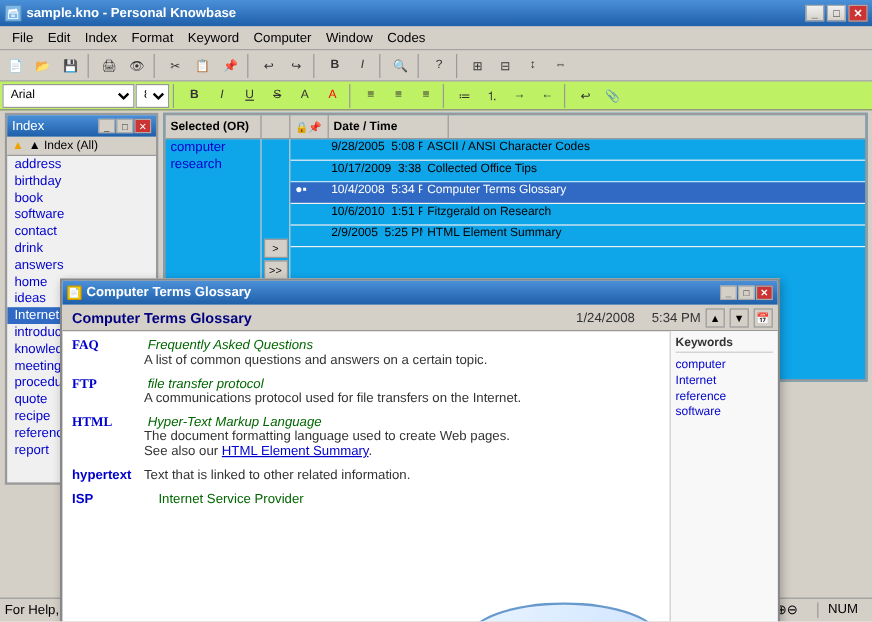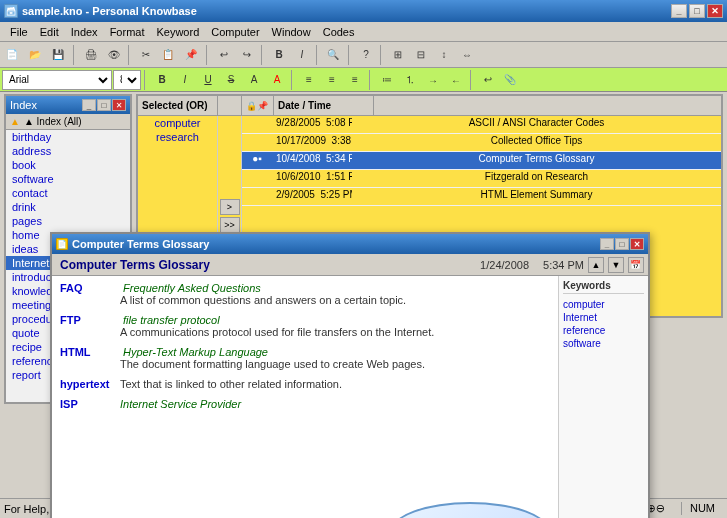--- a/index.html
+++ b/index.html
@@ -69,29 +69,28 @@
     .panel-tb-btn { width: 14px; height: 12px; border: 1px solid #aaa; background: #d4d0c8; font-size: 8px; display: flex; align-items: center; justify-content: center; cursor: pointer; color: #333; }
 
     .index-header { background: #d4d0c8; padding: 2px 4px; font-size: 10px; border-bottom: 1px solid #999; display: flex; align-items: center; gap: 4px; }
 
     .index-list { overflow-y: auto; height: calc(100% - 36px); }
     .index-item { padding: 1px 6px; cursor: pointer; font-size: 11px; color: #0000cc; }
     .index-item.selected { background: #316ac5; color: white; }
 
     
     .table-area {
-      background: #fde047;
+      background: #0ea5e9;
       border: 2px solid #999;
       position: absolute;
       top: 2px;
       left: 136px;
       right: 4px;
       height: 224px;
       z-index: 5;
-      text-align: center;
     }
     .table-header-row {
       display: flex;
       background: #d4d0c8;
       border-bottom: 1px solid #999;
       height: 20px;
     }
     .table-header-cell {
       border-right: 1px solid #999;
       padding: 2px 4px;
@@ -153,32 +152,32 @@
     .keywords-panel {
       width: 90px;
       border-left: 1px solid #ccc;
       background: #f8f8f8;
       padding: 4px;
     }
     .keywords-title { font-size: 10px; font-weight: bold; color: #333; margin-bottom: 4px; border-bottom: 1px solid #ccc; padding-bottom: 2px; }
     .keyword-item { font-size: 10px; color: #0000cc; padding: 1px 0; cursor: pointer; }
 
     .term-row { margin-bottom: 8px; }
-    .term-label { font-size: 11px; font-weight: bold; color: #0000cc; width: 60px; display: inline-block; vertical-align: top; }
+    .term-label { font-size: 11px; font-weight: bold; color: #0000cc; width: 60px; display: inline-block; vertical-align: top; font-family: Liberation Serif, serif; }
     .term-italic { font-style: italic; font-size: 11px; color: #006600; }
     .term-desc { font-size: 11px; color: #333; display: block; margin-left: 60px; }
     .term-link { font-size: 11px; color: #0000cc; text-decoration: underline; cursor: pointer; }
 
     .hypertext-row { display: flex; align-items: flex-start; margin-bottom: 8px; }
     .hypertext-label { font-size: 11px; font-weight: bold; color: #0000cc; width: 60px; flex-shrink: 0; }
     .hypertext-desc { font-size: 11px; color: #333; }
 
-    .isp-row { display: flex; align-items: flex-start; margin-bottom: 8px; }
+    .isp-row { display: flex; align-items: flex-start; margin-bottom: 8px; gap: 12px; }
     .isp-label { font-size: 11px; font-weight: bold; color: #0000cc; width: 60px; flex-shrink: 0; }
-    .isp-italic { font-style: italic; font-size: 11px; color: #006600; }
+    .isp-italic { font-size: 11px; color: #006600; }
 
     
     .promo-bubble {
       position: absolute;
       bottom: 8px;
       right: 8px;
       background: linear-gradient(135deg, #e8f4ff, #cce0ff);
       border: 2px solid #6699cc;
       border-radius: 50%;
       width: 160px;
@@ -315,27 +314,27 @@
           <div class="panel-tb-btn">_</div>
           <div class="panel-tb-btn">□</div>
           <div class="panel-tb-btn" style="background:#cc3333; color:white;">✕</div>
         </div>
       </div>
       <div class="index-header">
         <span style="color:#f0a000;">▲</span>
         <span>▲ Index (All)</span>
       </div>
       <div class="index-list custom-scrollbar">
+        <div class="index-item">address</div>
         <div class="index-item">birthday</div>
-        <div class="index-item">address</div>
         <div class="index-item">book</div>
         <div class="index-item">software</div>
         <div class="index-item">contact</div>
         <div class="index-item">drink</div>
-        <div class="index-item">pages</div>
+        <div class="index-item">answers</div>
         <div class="index-item">home</div>
         <div class="index-item">ideas</div>
         <div class="index-item selected">Internet</div>
         <div class="index-item">introduction</div>
         <div class="index-item">knowledge</div>
         <div class="index-item">meeting</div>
         <div class="index-item">procedure</div>
         <div class="index-item">quote</div>
         <div class="index-item">recipe</div>
         <div class="index-item">reference</div>
@@ -436,20 +435,23 @@
           <div class="term-row">
             <span class="term-label">FTP</span>
             <span class="term-italic">file transfer protocol</span>
             <span class="term-desc">A communications protocol used for file transfers on the Internet.</span>
           </div>
 
           <div class="term-row">
             <span class="term-label">HTML</span>
             <span class="term-italic">Hyper-Text Markup Language</span>
             <span class="term-desc">The document formatting language used to create Web pages.</span>
+            <span class="term-desc">
+              See also our <span class="term-link">HTML Element Summary</span>.
+            </span>
           </div>
 
           <div class="hypertext-row">
             <span class="hypertext-label">hypertext</span>
             <span class="hypertext-desc">Text that is linked to other related information.</span>
           </div>
 
           <div class="isp-row">
             <span class="isp-label">ISP</span>
             <span class="isp-italic">Internet Service Provider</span>

